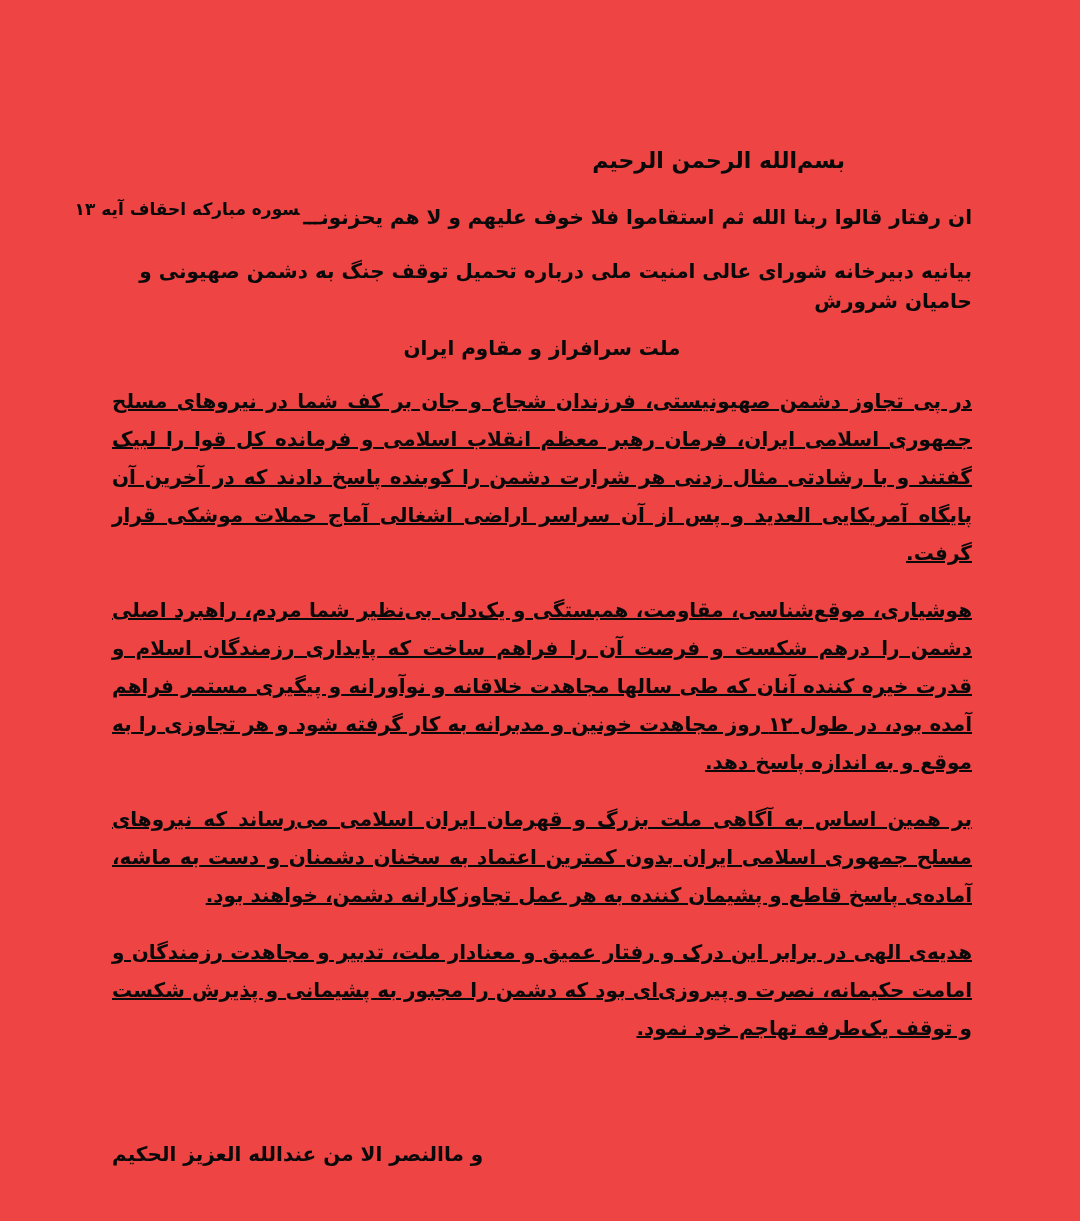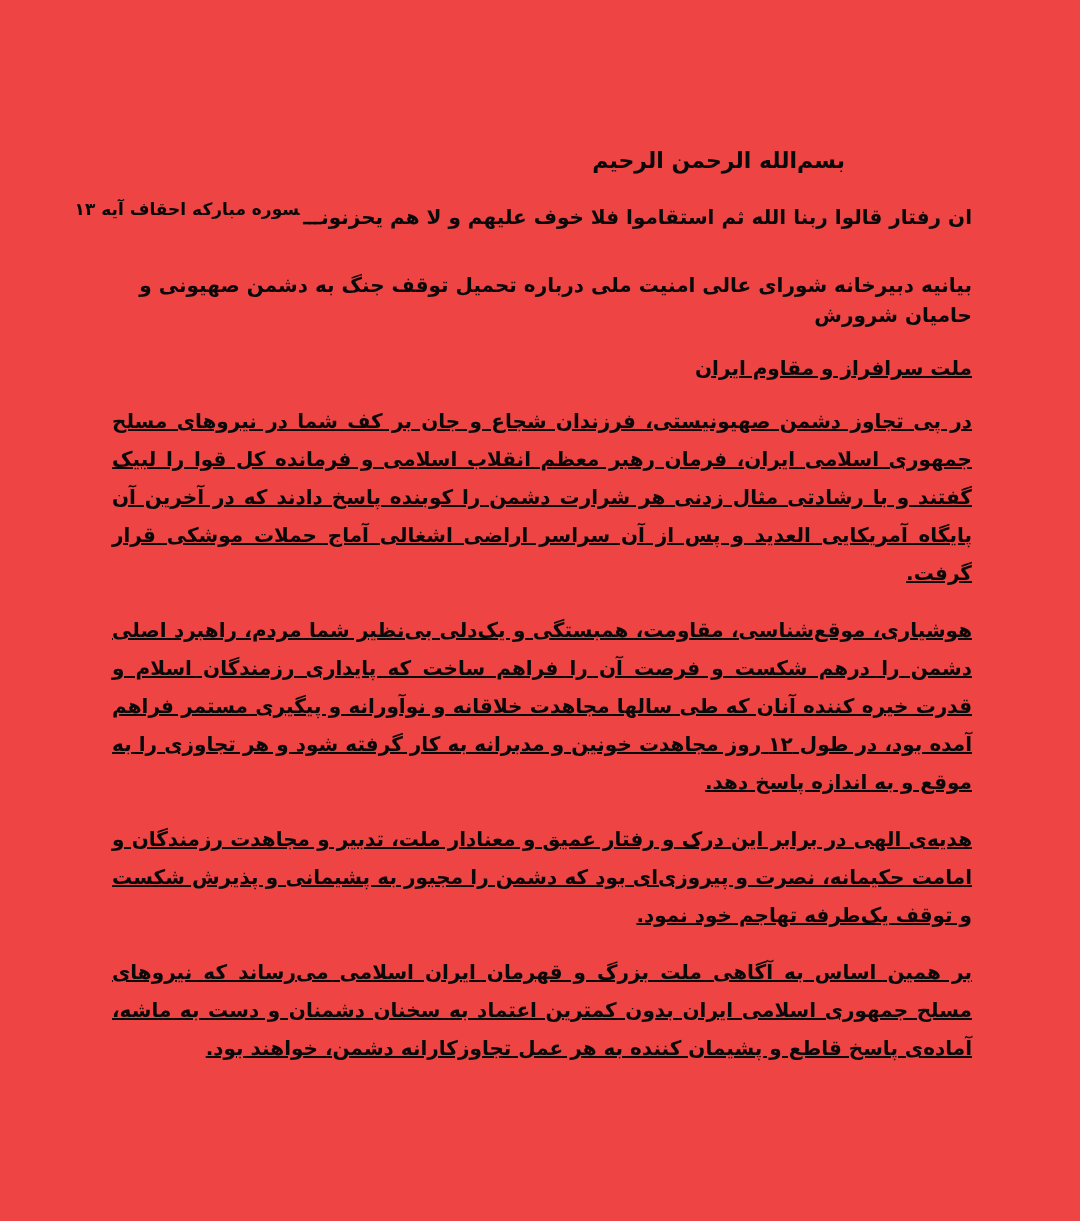--- a/index.html
+++ b/index.html
@@ -40,31 +40,30 @@
     letter-spacing: -1px;
     font-family: Liberation Serif, serif;
   }
   .verse-citation {
     font-size: 17px;
     position: relative;
     top: -9px;
     margin-right: 4px;
   }
   .title-line {
-    margin-top: 37px;
+    margin-top: 23px;
     font-size: 20px;
     line-height: 30px;
     text-align: right;
   }
   .salutation-line {
-    margin-top: 23px;
+    margin-top: 17px;
     font-size: 20px;
     line-height: 30px;
-    text-align: right;
-    text-decoration: underline;
+    text-align: center;
   }
   .body-par {
     margin: 19px 0 0 0;
     font-size: 20px;
     line-height: 38px;
     text-align: justify;
     text-justify: inter-word;
     text-decoration: underline;
   }
   .closing-line {
@@ -87,19 +86,20 @@
     </div>
 
     <div class="title-line">بیانیه دبیرخانه شورای عالی امنیت ملی درباره تحمیل توقف جنگ به دشمن صهیونی و حامیان شرورش</div>
 
     <div class="salutation-line">ملت سرافراز و مقاوم ایران</div>
 
     <p class="body-par">در پی تجاوز دشمن صهیونیستی، فرزندان شجاع و جان بر کف شما در نیروهای مسلح جمهوری اسلامی ایران، فرمان رهبر معظم انقلاب اسلامی و فرمانده کل قوا را لبیک گفتند و با رشادتی مثال زدنی هر شرارت دشمن را کوبنده پاسخ دادند که در آخرین آن پایگاه آمریکایی العدید و پس از آن سراسر اراضی اشغالی آماج حملات موشکی قرار گرفت.</p>
 
     <p class="body-par">هوشیاری، موقع‌شناسی، مقاومت، همبستگی و یک‌دلی بی‌نظیر شما مردم، راهبرد اصلی دشمن را درهم شکست و فرصت آن را فراهم ساخت که پایداری رزمندگان اسلام و قدرت خیره کننده آنان که طی سالها مجاهدت خلاقانه و نوآورانه و پیگیری مستمر فراهم آمده بود، در طول ۱۲ روز مجاهدت خونین و مدبرانه به کار گرفته شود و هر تجاوزی را به موقع و به اندازه پاسخ دهد.</p>
 
+    <p class="body-par">بر همین اساس به آگاهی ملت بزرگ و قهرمان ایران اسلامی می‌رساند که نیروهای مسلح جمهوری اسلامی ایران بدون کمترین اعتماد به سخنان دشمنان و دست به ماشه، آماده‌ی پاسخ قاطع و پشیمان کننده به هر عمل تجاوزکارانه دشمن، خواهند بود.</p>
+
     <p class="body-par">هدیه‌ی الهی در برابر این درک و رفتار عمیق و معنادار ملت، تدبیر و مجاهدت رزمندگان و امامت حکیمانه، نصرت و پیروزی‌ای بود که دشمن را مجبور به پشیمانی و پذیرش شکست و توقف یک‌طرفه تهاجم خود نمود.</p>
 
-    <p class="body-par">بر همین اساس به آگاهی ملت بزرگ و قهرمان ایران اسلامی می‌رساند که نیروهای مسلح جمهوری اسلامی ایران بدون کمترین اعتماد به سخنان دشمنان و دست به ماشه، آماده‌ی پاسخ قاطع و پشیمان کننده به هر عمل تجاوزکارانه دشمن، خواهند بود.</p>
-
+    <div class="closing-line">و ماالنصر الا من عندالله العزیز الحکیم</div>
 
   </div>
 </div>
 
 </body></html>

